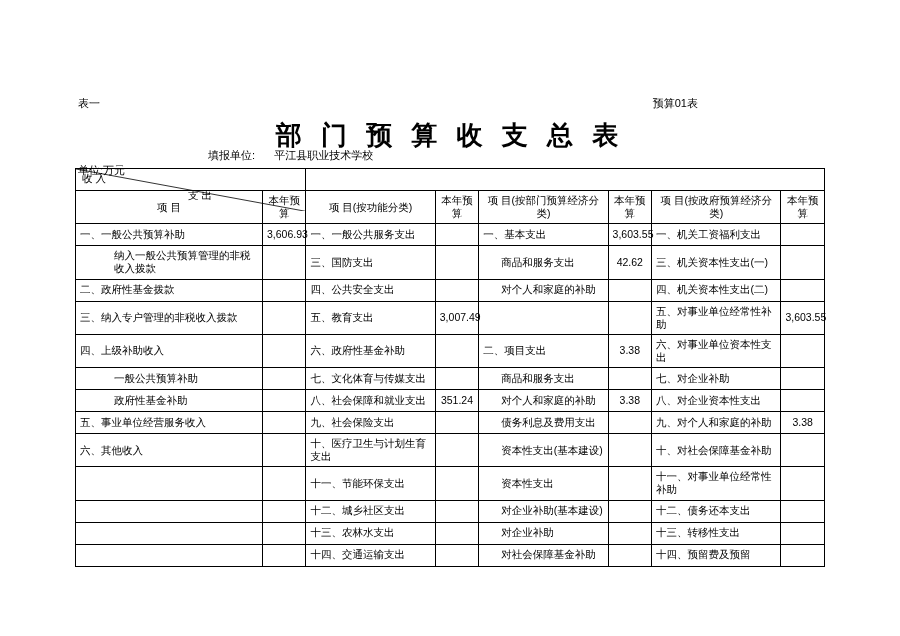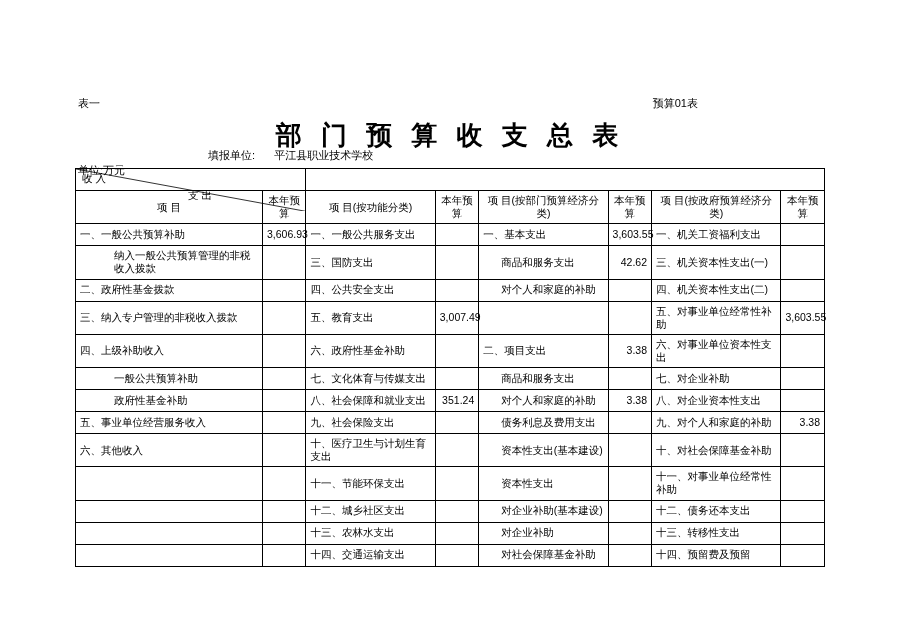--- a/index.html
+++ b/index.html
@@ -91,21 +91,21 @@
     position: absolute;
     left: 112px;
     top: 20px;
   }
   .split-cell .diag {
     position: absolute;
     left: 0; top: 0; right: 0; bottom: 0;
   }
   .indent1 { padding-left: 22px !important; }
   .indent2 { padding-left: 38px !important; }
-  .num { text-align: right; white-space: nowrap; }
+  .num { text-align: center; white-space: nowrap; }
 </style>
 </head>
 <body>
 
 <div class="page">
 
   <div class="hdr-row">
     <span>表一</span>
     <span>预算01表</span>
   </div>

